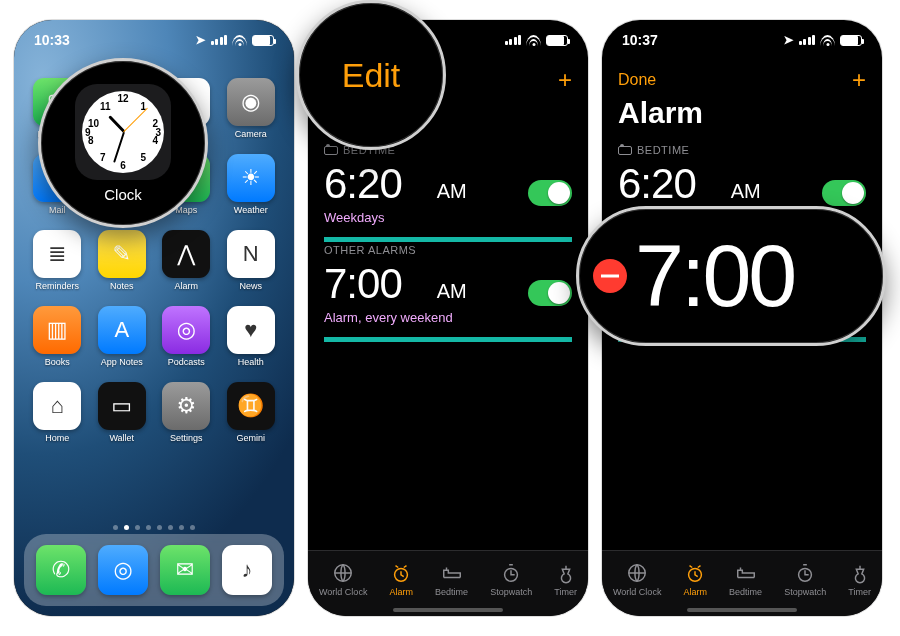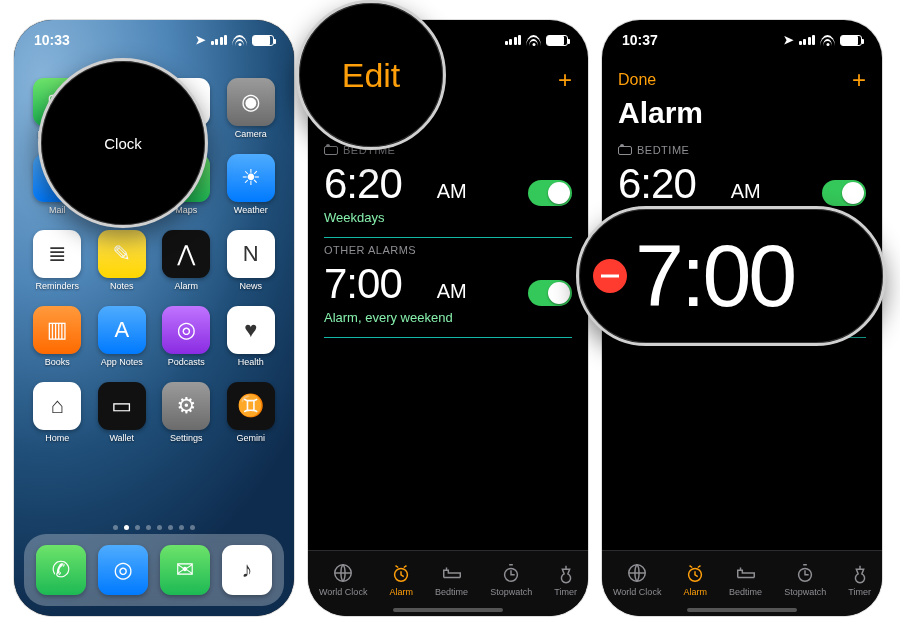--- a/index.html
+++ b/index.html
@@ -51,25 +51,25 @@
   .hand{position:absolute;left:50%;bottom:50%;transform-origin:bottom center;background:#000;border-radius:2px;}
   .clock-call .lbl{color:#fff;font-size:15px;}
   
   .alarm-top{position:absolute;top:44px;left:0;right:0;display:flex;justify-content:space-between;align-items:center;padding:0 16px;height:32px;}
   .link-orange{color:#ff9f0a;font-size:16px;}
   .plus{font-size:24px;font-weight:300;}
   .h1{position:absolute;top:76px;left:16px;color:#fff;font-size:30px;font-weight:700;}
   .section-lbl{position:absolute;left:16px;color:#8e8e93;font-size:11px;letter-spacing:.5px;display:flex;align-items:center;gap:5px;}
   .bed-ic{width:14px;height:9px;border:1.3px solid #8e8e93;border-radius:2px;position:relative;}
   .bed-ic::before{content:"";position:absolute;left:1px;top:-3px;width:4px;height:3px;border-radius:2px 2px 0 0;background:#8e8e93;}
-  .alarm-row{position:absolute;left:16px;right:16px;display:flex;justify-content:space-between;align-items:center;border-bottom:1px solid #14b8a6;padding-bottom:12px;}
+  .alarm-row{position:absolute;left:16px;right:16px;display:flex;justify-content:space-between;align-items:center;border-bottom:5px solid #14b8a6;padding-bottom:12px;}
   .time{color:#fff;display:flex;align-items:baseline;gap:2px;}
   .time .hhmm{font-size:42px;font-weight:300;letter-spacing:-1px;}
   .time .ampm{font-size:20px;font-weight:400;margin-left:33px;}
-  .sub{color:#86efac;font-size:13px;margin-top:2px;}
+  .sub{color:#f0abfc;font-size:13px;margin-top:2px;}
   .switch{width:44px;height:26px;border-radius:13px;background:#34c759;position:relative;}
   .switch::after{content:"";position:absolute;right:2px;top:2px;width:22px;height:22px;border-radius:50%;background:#fff;box-shadow:0 1px 2px rgba(0,0,0,.4);}
   .del-btn{width:22px;height:22px;border-radius:50%;background:#ff3b30;position:relative;flex:none;}
   .del-btn::after{content:"";position:absolute;left:5px;right:5px;top:50%;height:2px;background:#fff;transform:translateY(-50%);}
   .alarm-row.edit{padding-left:30px;}
   .alarm-row.edit .del-btn{position:absolute;left:-4px;}
   
   .tabbar{position:absolute;bottom:0;left:0;right:0;height:66px;background:#0e0e0f;border-top:1px solid #2c2c2e;display:flex;justify-content:space-around;align-items:center;padding-bottom:8px;}
   .tab{display:flex;flex-direction:column;align-items:center;gap:3px;color:#8e8e93;font-size:9px;}
   .tab.active{color:#ff9f0a;}
@@ -389,20 +389,39 @@
           </svg>
           <span>Timer</span>
         </div>
       </div>
     <div class="home-ind"></div>
   </div>
 
 </div>
 
 <div class="callout clock-call">
+  <div class="clock-tile">
+    <div class="clock-face">
+      <span class="clock-num" style="top:2px;left:50%;transform:translateX(-50%);">12</span>
+      <span class="clock-num" style="top:10px;right:18px;">1</span>
+      <span class="clock-num" style="top:27px;right:6px;">2</span>
+      <span class="clock-num" style="top:50%;right:3px;transform:translateY(-50%);">3</span>
+      <span class="clock-num" style="bottom:27px;right:6px;">4</span>
+      <span class="clock-num" style="bottom:10px;right:18px;">5</span>
+      <span class="clock-num" style="bottom:2px;left:50%;transform:translateX(-50%);">6</span>
+      <span class="clock-num" style="bottom:10px;left:18px;">7</span>
+      <span class="clock-num" style="bottom:27px;left:6px;">8</span>
+      <span class="clock-num" style="top:50%;left:3px;transform:translateY(-50%);">9</span>
+      <span class="clock-num" style="top:27px;left:6px;">10</span>
+      <span class="clock-num" style="top:10px;left:18px;">11</span>
+      <div class="hand" style="width:3px;height:22px;transform:rotate(316deg);"></div>
+      <div class="hand" style="width:2px;height:32px;transform:rotate(198deg);"></div>
+      <div class="hand" style="width:1px;height:34px;background:#ff9f0a;transform:rotate(45deg);"></div>
+    </div>
+  </div>
   <span class="lbl">Clock</span>
 </div>
 
 <div class="callout edit-call">
   <span>Edit</span>
 </div>
 
 <div class="callout time-call">
   <div class="del-btn"></div>
   <span class="big">7:00</span>

